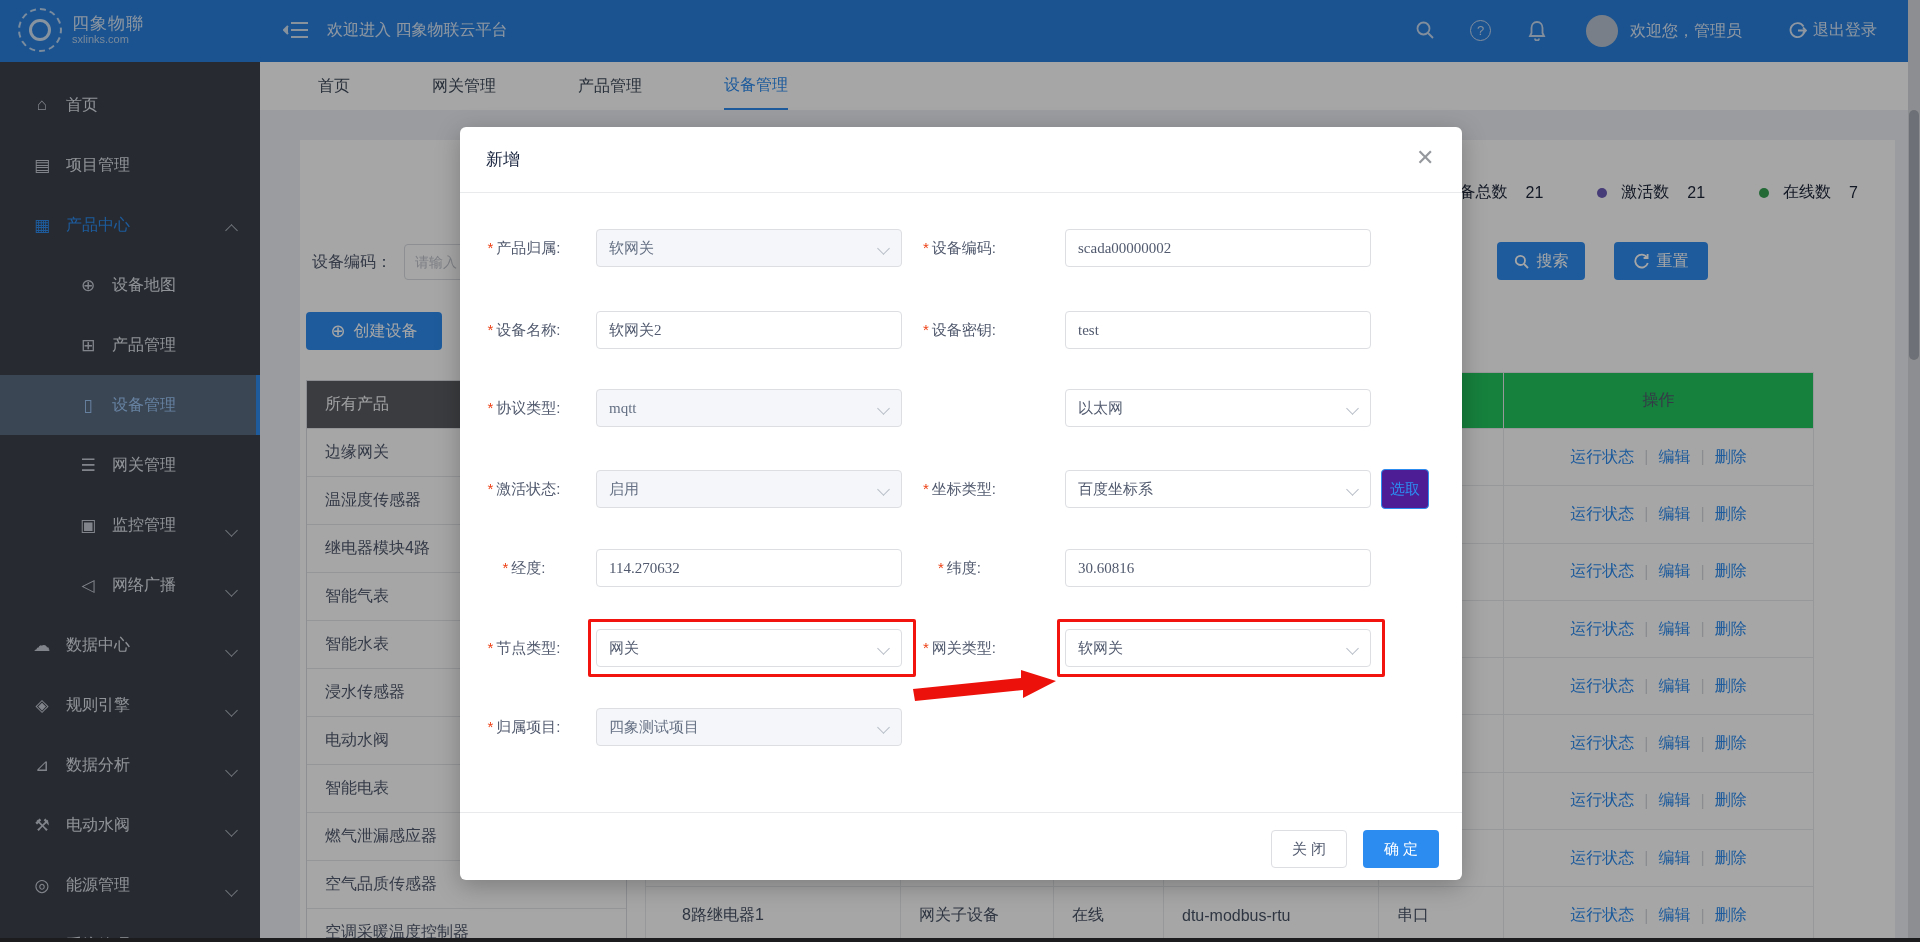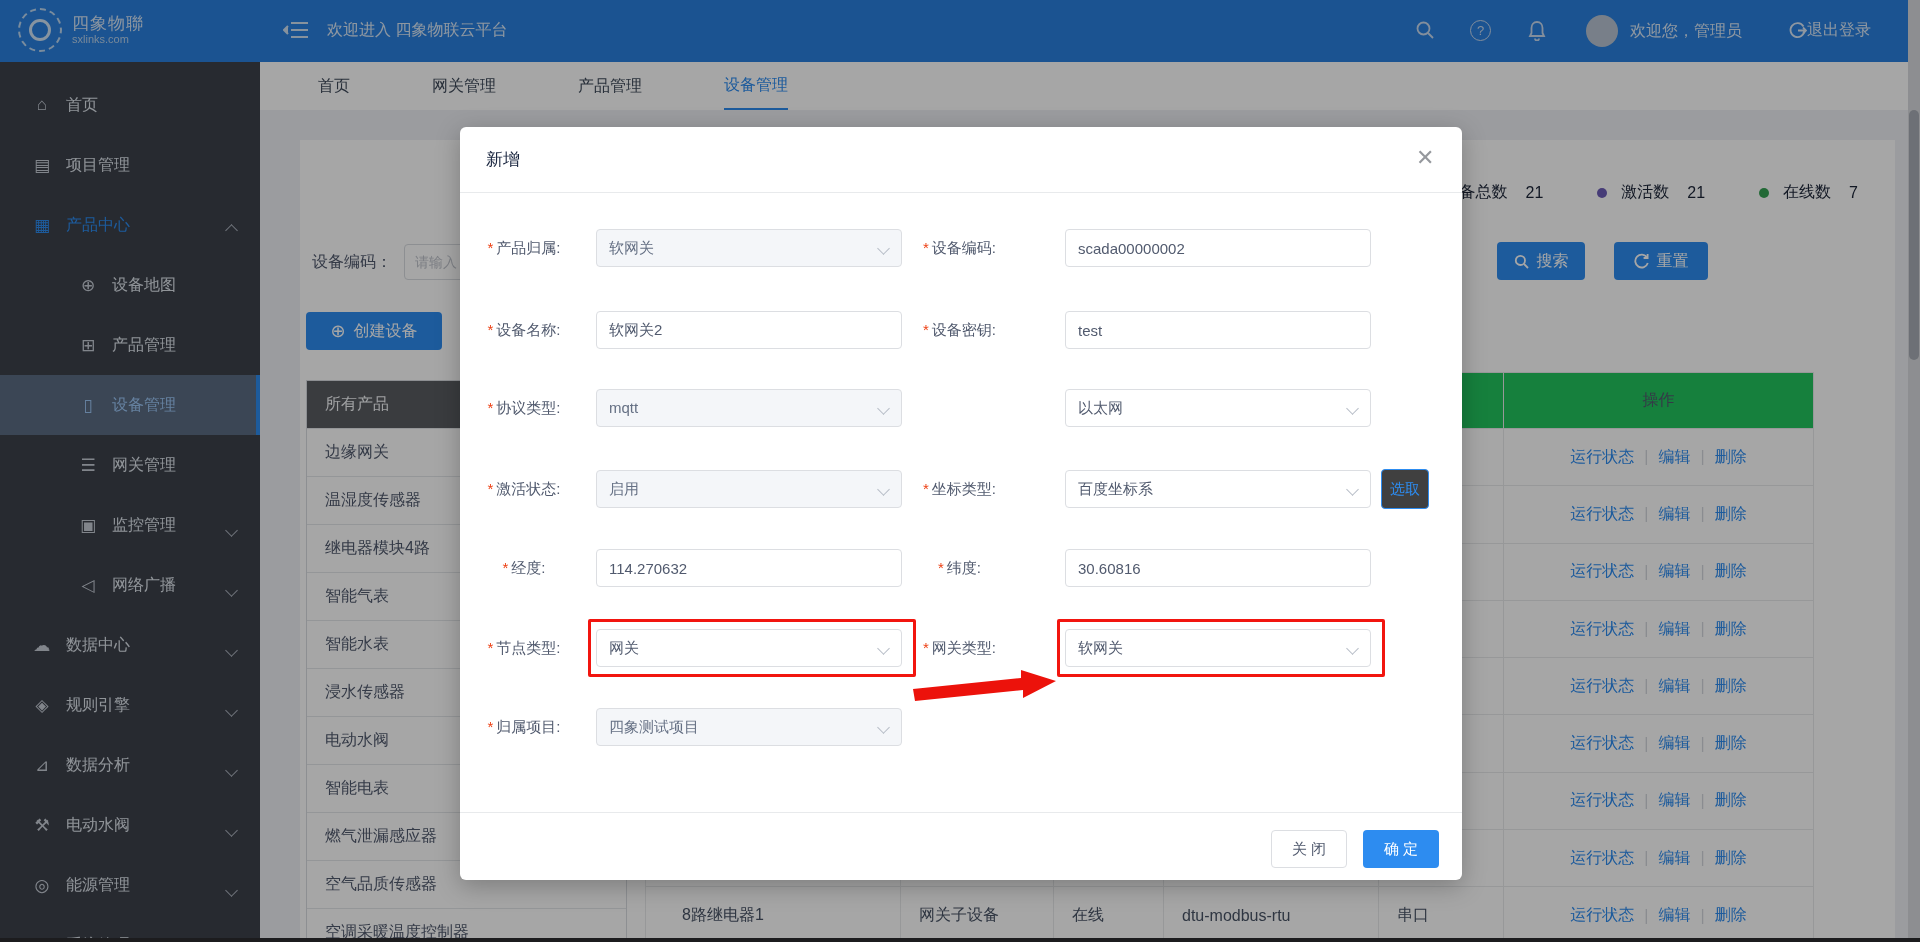--- a/index.html
+++ b/index.html
@@ -15,21 +15,21 @@
   .logo-title{font-size:17px;letter-spacing:1px;}
   .logo-sub{font-size:11px;color:#b9d2ec;}
   .collapse{position:absolute;left:283px;top:19px;cursor:pointer;}
   .welcome{position:absolute;left:327px;top:20px;font-size:16px;color:#dbe8f7;}
   .hicon{position:absolute;top:20px;color:#c9daf0;}
   .hicon.search{left:1415px;} .hicon.help{left:1470px;} .hicon.bell{left:1527px;}
   .qmark{display:inline-block;width:19px;height:19px;border:1.6px solid #c9daf0;border-radius:50%;
          text-align:center;line-height:19px;font-size:13px;}
   .avatar{position:absolute;left:1586px;top:15px;width:32px;height:32px;border-radius:50%;background:#b9c4d3;}
   .greeting{position:absolute;left:1630px;top:21px;font-size:16px;color:#dbe8f7;}
-  .logout{position:absolute;left:1788px;top:20px;display:flex;align-items:center;
+  .logout{position:absolute;left:1788px;top:20px;display:flex;align-items:center;gap:6px;
           color:#dbe8f7;font-size:16px;cursor:pointer;}
   
   .sidebar{position:absolute;left:0;top:62px;width:260px;height:880px;background:#3c414b;z-index:1;overflow:hidden;}
   .smenu{list-style:none;margin:0;padding:13px 0 0 0;}
   .mi{position:relative;height:60px;display:flex;align-items:center;color:#dde3ea;font-size:16px;cursor:pointer;}
   .mi .micon{width:24px;text-align:center;font-size:17px;margin-right:12px;color:#c7cdd6;}
   .mi.lvl1{padding-left:30px;} .mi.lvl2{padding-left:76px;}
   .mi.active{color:#2d8cf0;} .mi.active .micon{color:#2d8cf0;}
   .mi.selected{background:#5b6c83;color:#9cc6f5;border-right:4px solid #2d8cf0;}
   .mi.selected .micon{color:#9cc6f5;}
@@ -82,32 +82,32 @@
   .overlay{position:absolute;left:0;top:0;width:1920px;height:942px;background:rgba(0,0,0,0.35);z-index:10;}
   .modal{position:absolute;left:460px;top:127px;width:1002px;height:753px;background:#fff;border-radius:6px;
          box-shadow:0 6px 24px rgba(0,0,0,0.25);z-index:20;}
   .m-title{position:absolute;left:26px;top:20px;font-size:17px;color:#17233d;line-height:26px;}
   .m-close{position:absolute;left:956px;top:18px;font-size:22px;color:#95989d;cursor:pointer;line-height:26px;}
   .m-divider{position:absolute;left:0;top:65px;width:1002px;height:1px;background:#e8eaec;}
   .form-row{position:absolute;left:0;width:1002px;height:38px;}
   .flabel{position:absolute;top:0;line-height:38px;font-size:15px;color:#515a6e;text-align:center;}
   .flabel .req{color:#ed4014;font-style:normal;margin-right:3px;}
   .flabel.l-left{left:0;width:128px;} .flabel.l-right{left:400px;width:199px;}
-  .fwrap{position:absolute;top:0;width:306px;height:38px;}
+  .fwrap{position:absolute;top:0;width:306px;height:38px;font-family:Liberation Serif, serif;}
   .fwrap.f-left{left:136px;} .fwrap.f-right{left:605px;}
   .fwrap.hl::after{content:"";position:absolute;left:-8px;right:-14px;top:-10px;bottom:-10px;
                    border:3px solid #f2150f;border-radius:2px;pointer-events:none;}
   .field{width:100%;height:38px;border:1px solid #dcdee2;border-radius:4px;background:#fff;box-sizing:border-box;
          font-size:15px;color:#515a6e;line-height:36px;padding:0 28px 0 12px;position:relative;
          font-family:inherit;display:block;}
   .field.disabled{background:#f4f6f9;color:#657084;}
   input.field{padding-right:12px;}
   .caret{position:absolute;right:13px;top:14px;width:8px;height:8px;border-right:1.2px solid #b6bcc6;
          border-bottom:1.2px solid #b6bcc6;transform:rotate(45deg);}
-  .btn-pick{position:absolute;left:921px;top:-1px;width:48px;height:40px;background:#404040;border:1px solid #2d8cf0;
+  .btn-pick{position:absolute;left:921px;top:-1px;width:48px;height:40px;background:#4c1d95;border:1px solid #2d8cf0;
             border-radius:4px;color:#2d8cf0;font-size:15px;cursor:pointer;font-family:inherit;}
   .red-arrow{position:absolute;left:450px;top:524px;pointer-events:none;}
   .m-footer-line{position:absolute;left:0;top:685px;width:1002px;height:1px;background:#e8eaec;}
   .btn-cancel{position:absolute;left:811px;top:703px;width:76px;height:38px;background:#fff;
               border:1px solid #dcdee2;border-radius:4px;color:#515a6e;font-size:15px;cursor:pointer;font-family:inherit;}
   .btn-ok{position:absolute;left:903px;top:703px;width:76px;height:38px;background:#2d8cf0;border:none;
           border-radius:4px;color:#fff;font-size:15px;cursor:pointer;font-family:inherit;}
 </style>
 </head>
 <body>

